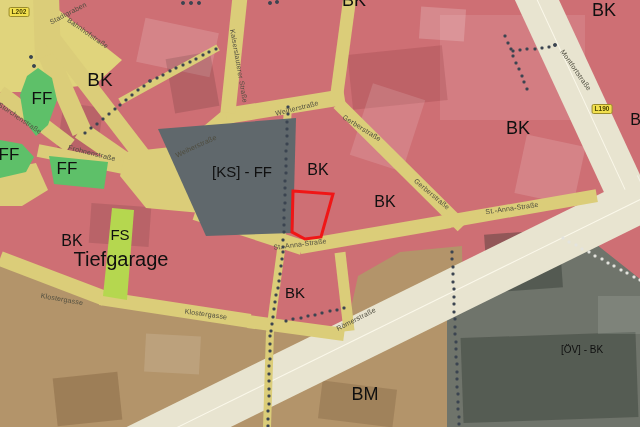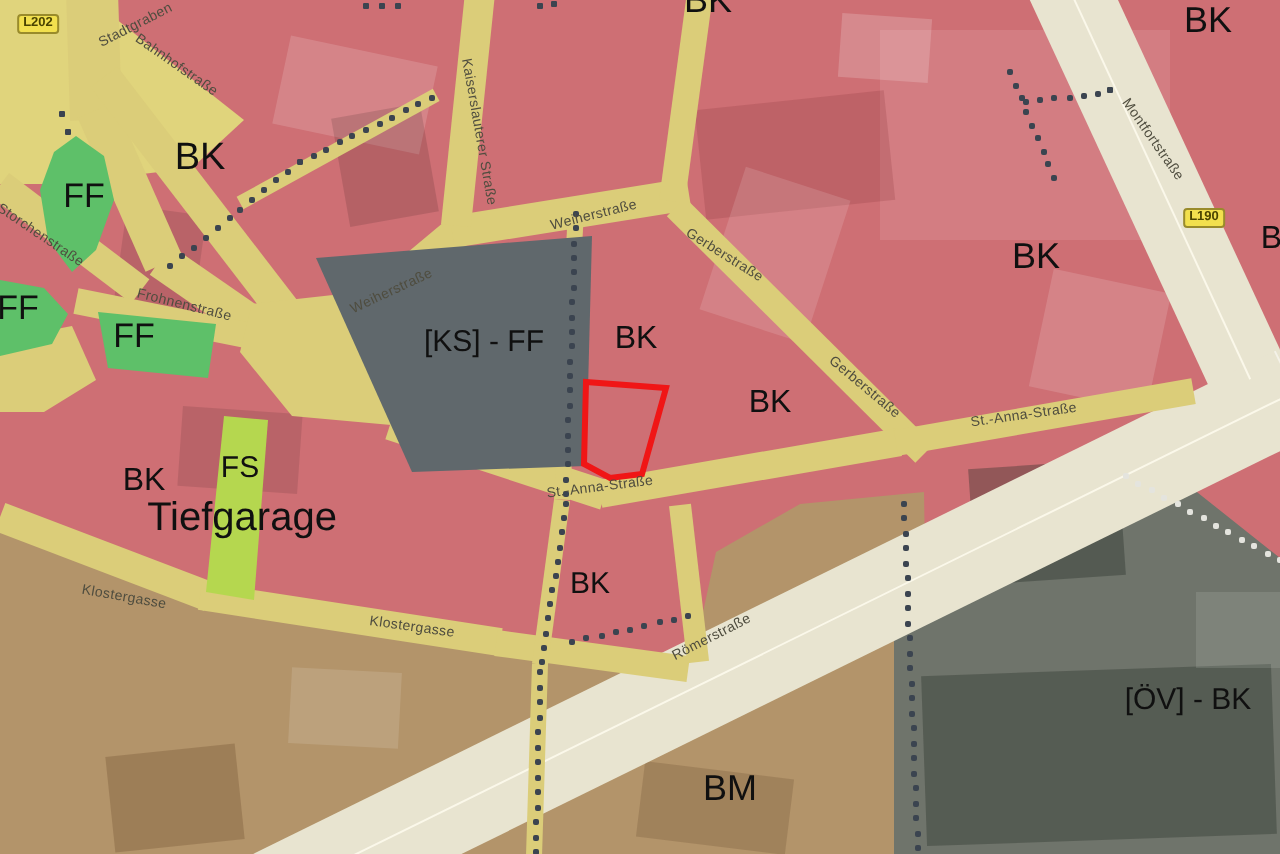--- a/index.html
+++ b/index.html
@@ -280,15 +280,15 @@
       <div class="zlabel" style="left: 641px; top: 120px; font-size: 16px;">BK</div>
       <div class="zlabel" style="left: 242px; top: 171px; font-size: 15px;">[KS] - FF</div>
       <div class="zlabel" style="left: 72px; top: 241px; font-size: 16px;">BK</div>
       <div class="zlabel" style="left: 121px; top: 259px; font-size: 20px;">Tiefgarage</div>
       <div class="zlabel" style="left: 120px; top: 234px; font-size: 15px; text-align: right;">FS</div>
       <div class="zlabel" style="left: 42px; top: 98px; font-size: 17px;">FF</div>
       <div class="zlabel" style="left: 9px; top: 154px; font-size: 17px;">FF</div>
       <div class="zlabel" style="left: 67px; top: 168px; font-size: 17px;">FF</div>
       <div class="zlabel" style="left: 295px; top: 292px; font-size: 15px;">BK</div>
       <div class="zlabel" style="left: 365px; top: 394px; font-size: 18px;">BM</div>
-      <div class="zlabel" style="left: 594px; top: 350px; font-size: 15px;">[ÖV] - BK</div>
+      <div class="zlabel" style="left: 582px; top: 350px; font-size: 10px;">[ÖV] - BK</div>
     </div>
 </div>
 
 </body></html>

